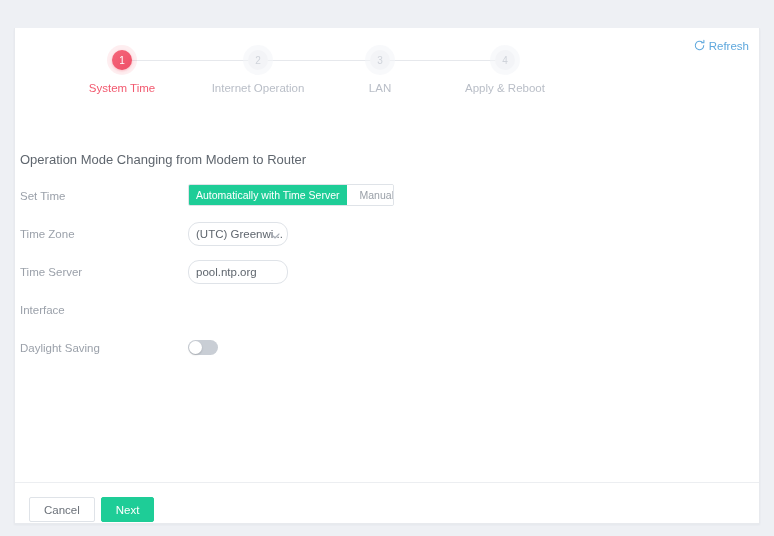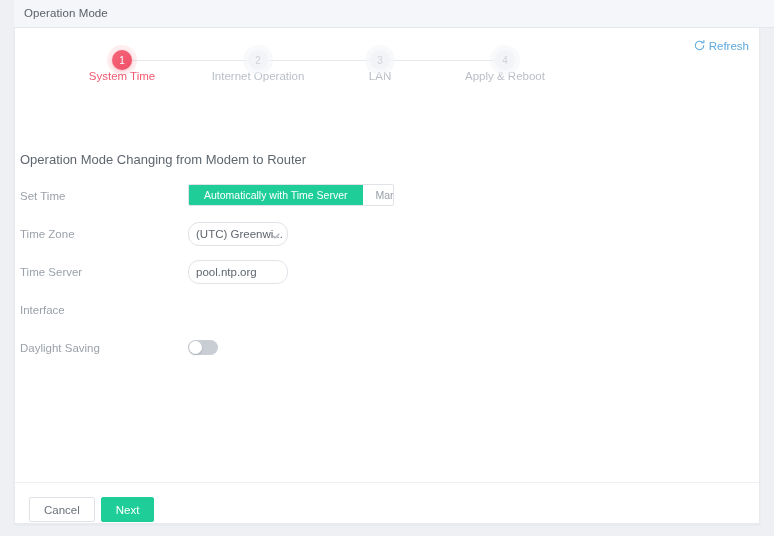--- a/index.html
+++ b/index.html
@@ -82,21 +82,21 @@
     background-image: linear-gradient(135deg,#f5667a,#ee4f67);
     color: #ffffff;
     box-shadow: 0 0 0 5px rgba(242,89,111,.10), 0 1px 3px rgba(242,89,111,.35);
   }
   .step.idle .dot {
     background: #f3f4f7;
     color: #cfd3da;
     box-shadow: 0 0 0 5px rgba(243,244,247,.55);
   }
   .step .caption {
-    margin-top: 0;
+    margin-top: 12px;
     font-size: 11.5px;
     white-space: nowrap;
   }
   .step.active .caption { color: #f2596f; }
   .step.idle .caption { color: #b9bec7; }
   .connector {
     position: absolute;
     top: 10px;
     height: 1px;
     background: #e6e8ec;
@@ -134,21 +134,21 @@
     border-radius: 2px;
     overflow: hidden;
     width: 206px;
     background: #fff;
   }
   .seg {
     display: flex; align-items: center; justify-content: center;
     font-size: 10.5px;
     cursor: pointer;
     user-select: none;
-    padding: 0 15px;
+    padding: 0 7px;
     white-space: nowrap;
   }
   .seg.on { background: #1ecd97; color: #ffffff; flex: 1 1 auto; }
   .seg.off { background: #ffffff; color: #9aa0a8; width: 68px; flex: 0 0 68px; }
 
   
   .field {
     position: relative;
     width: 100px; height: 24px;
     border: 1px solid #dfe3e8;
@@ -210,23 +210,20 @@
     user-select: none;
   }
   .btn.cancel { background: #ffffff; border: 1px solid #dfe3e8; color: #6b7179; }
   .btn.next { background: #1ecd97; border: 1px solid #1ecd97; color: #ffffff; }
 </style>
 </head>
 <body>
 
 <div id="app">
 
-  <div class="titlebar">
-    <div class="titlebar-text">Operation Mode</div>
-  </div>
 
   <div class="card">
 
     <div class="refresh">
       <span>
         <svg width="13" height="13" viewBox="0 0 16 16" fill="none" stroke="#5fa8dd" stroke-width="1.3" stroke-linecap="round">
           <path d="M13.2 8A5.2 5.2 0 1 1 11.6 4.2"></path>
           <path d="M13.4 1.6 L13.4 4.6 L10.4 4.6"></path>
         </svg>
       </span>

